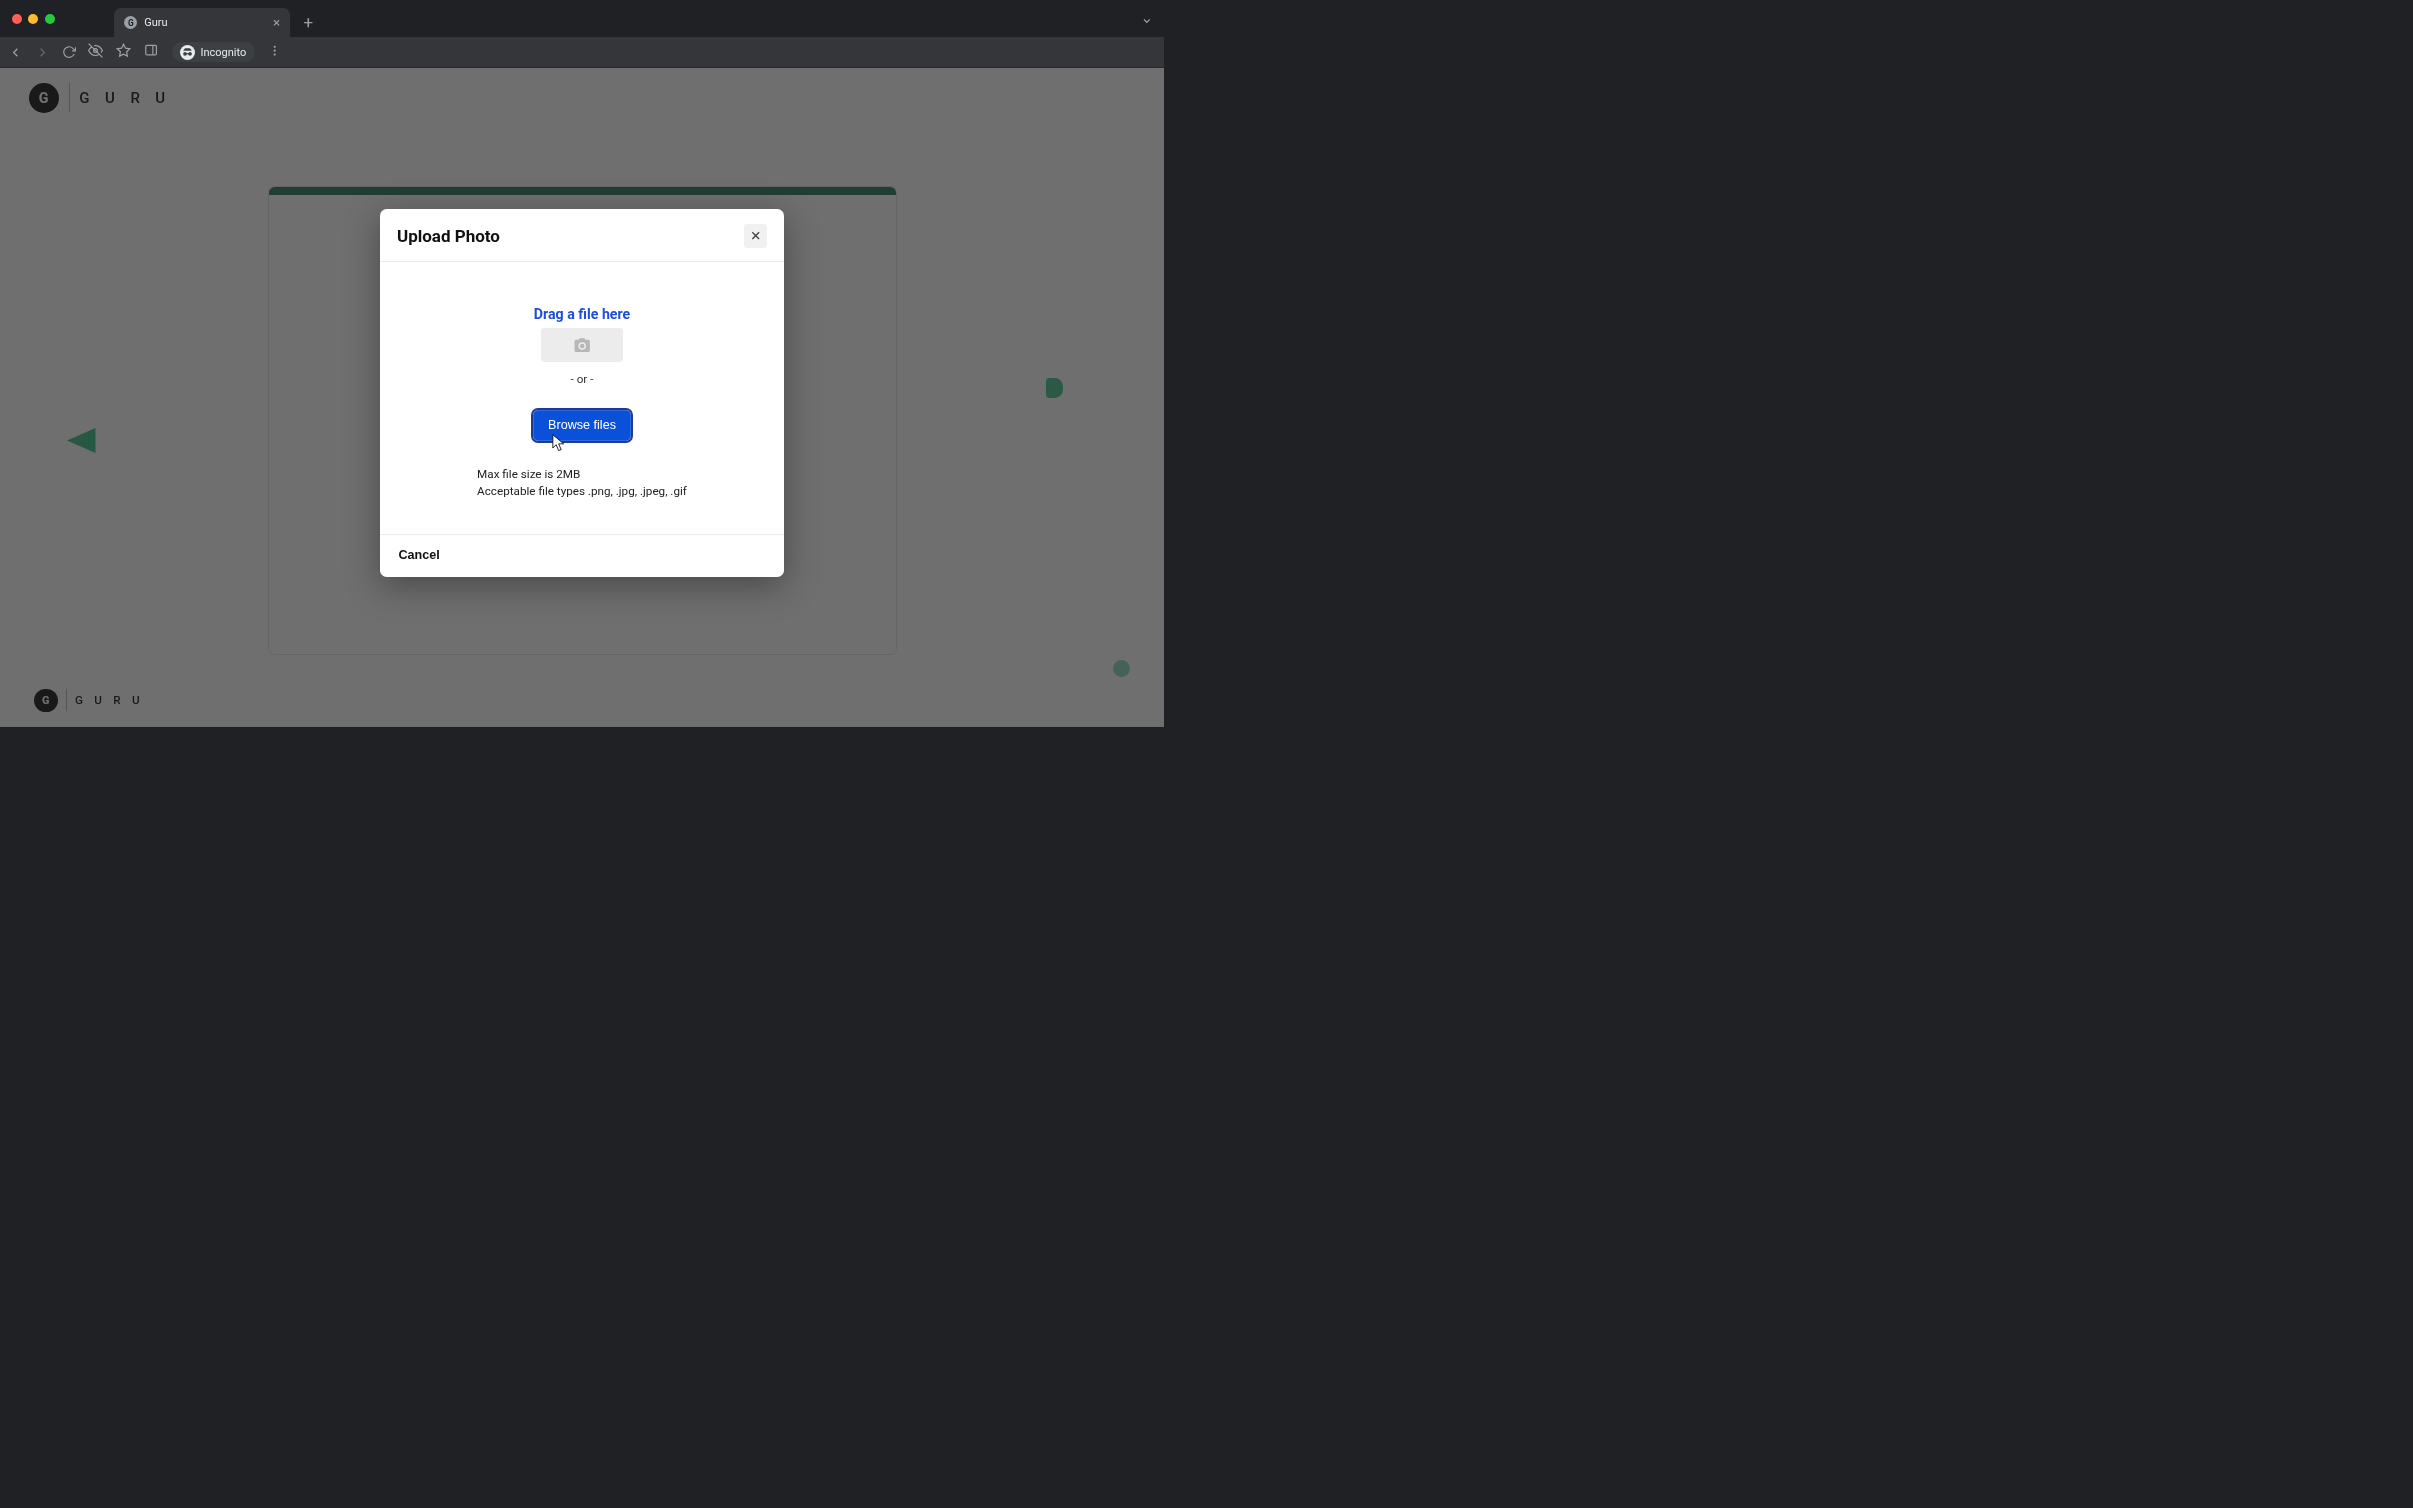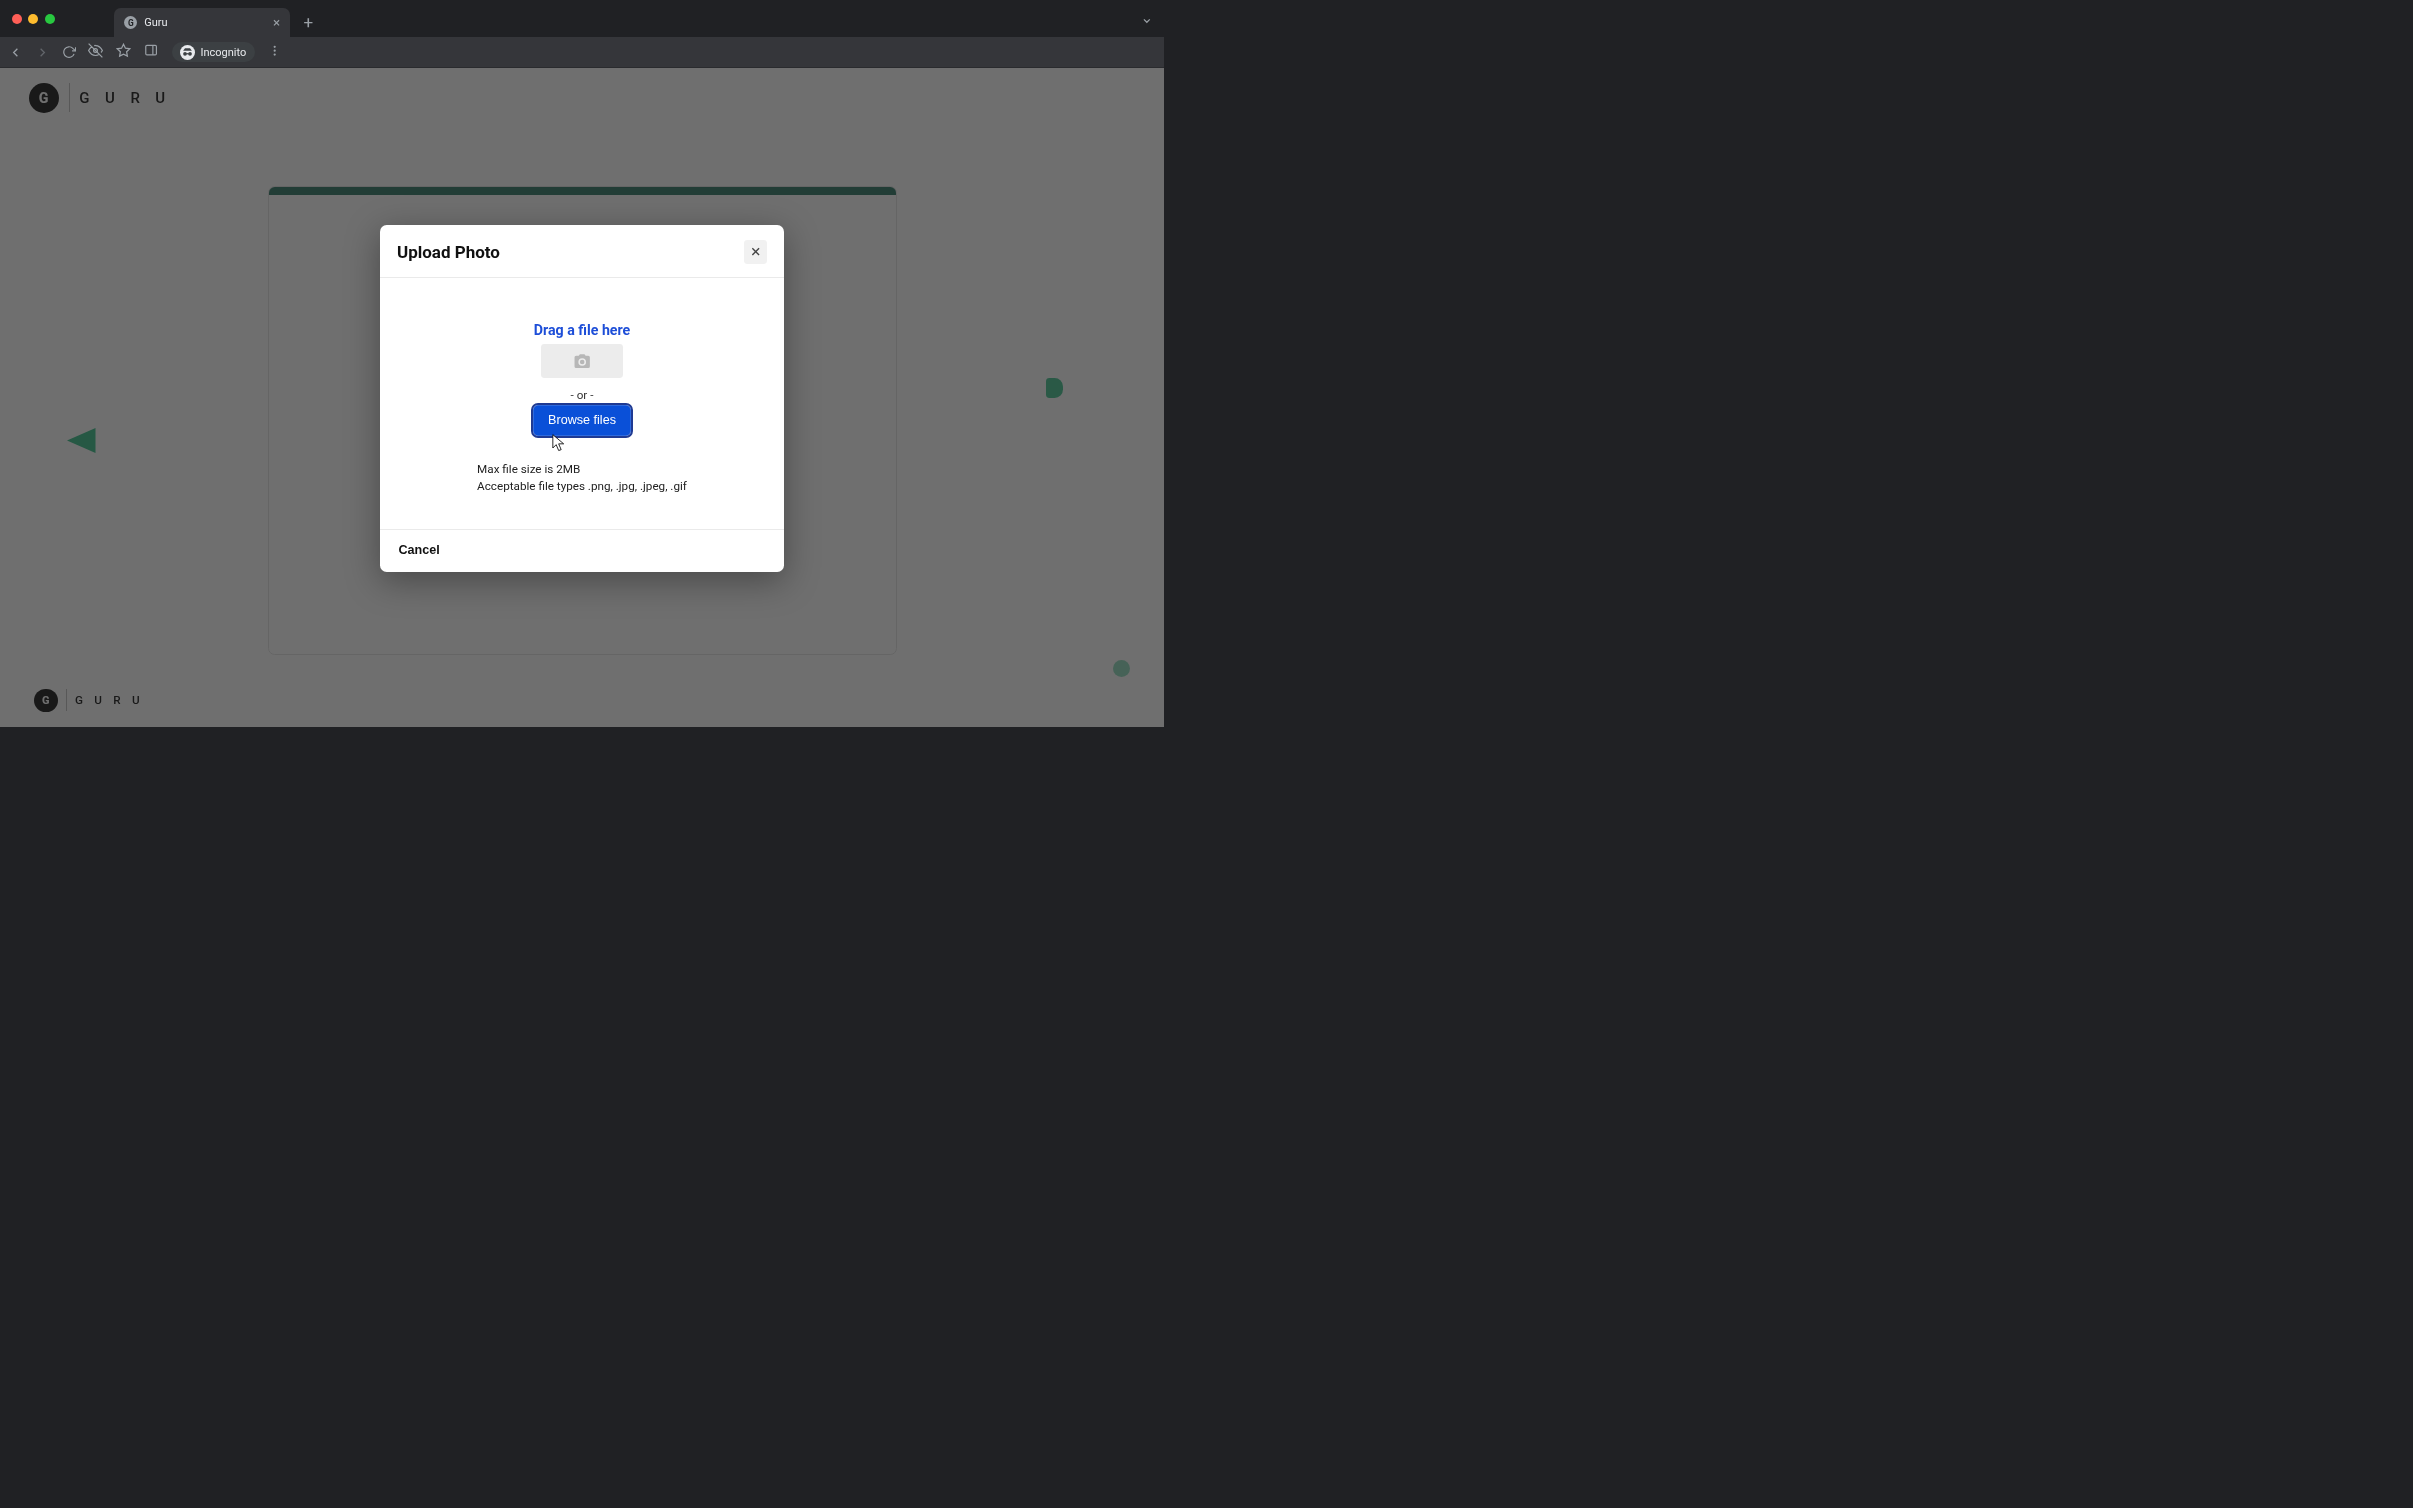--- a/index.html
+++ b/index.html
@@ -130,21 +130,21 @@
     
     .dim-overlay {
       position: absolute; inset: 0;
       background: rgba(30,30,30,0.64);
     }
 
     
     .modal {
       position: absolute;
       left: 50%;
-      top: 157px;
+      top: 141px;
       transform: translateX(-50%);
       width: 404px;
       background: #fff;
       border-radius: 6.7px;
       box-shadow: 0 8.4px 34px rgba(0,0,0,0.35);
       overflow: hidden;
     }
     .modal-header {
       display: flex; align-items: center;
       padding: 15px 17px 13.4px 17px;
@@ -167,21 +167,21 @@
     }
     .drag-title { font-size: 14.2px; font-weight: 700; color: #1d4ed8; margin-bottom: 6px; }
     .drop-photo {
       width: 82px; height: 34px;
       background: #ececec;
       border-radius: 3.4px;
       display:flex; align-items:center; justify-content:center;
       margin-bottom: 10px;
       color: #b7b7b7;
     }
-    .or-text { font-size: 11.7px; color: #333; margin-bottom: 3px; }
+    .or-text { font-size: 11.7px; color: #333; margin-bottom: 24px; }
     .browse-btn {
       background: #0a50d8;
       color: #fff;
       font-size: 12.6px;
       font-weight: 500;
       border: none;
       padding: 8.4px 15px;
       border-radius: 5px;
       outline: 2.5px solid #1f3a93;
       outline-offset: 0;

